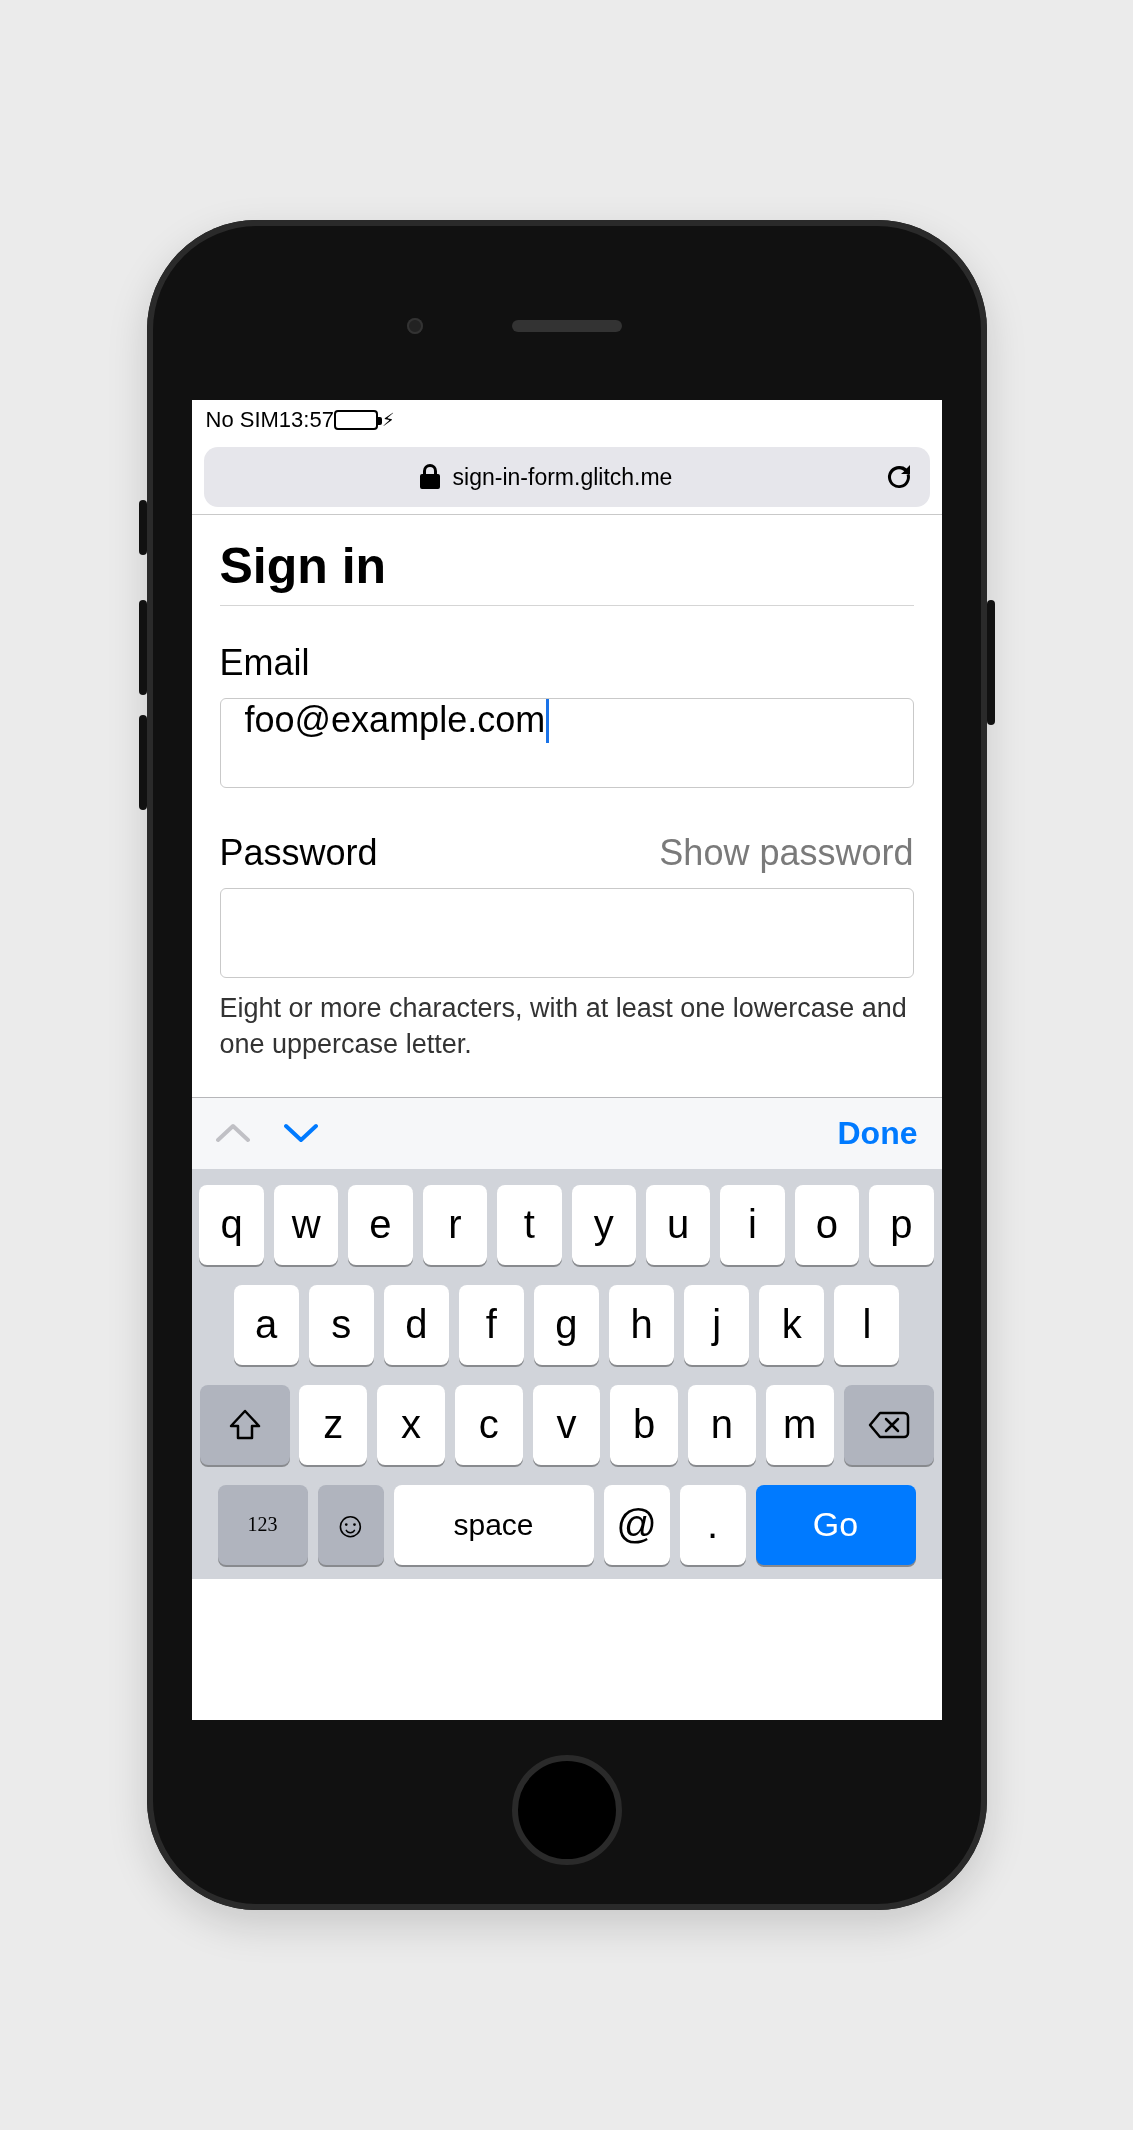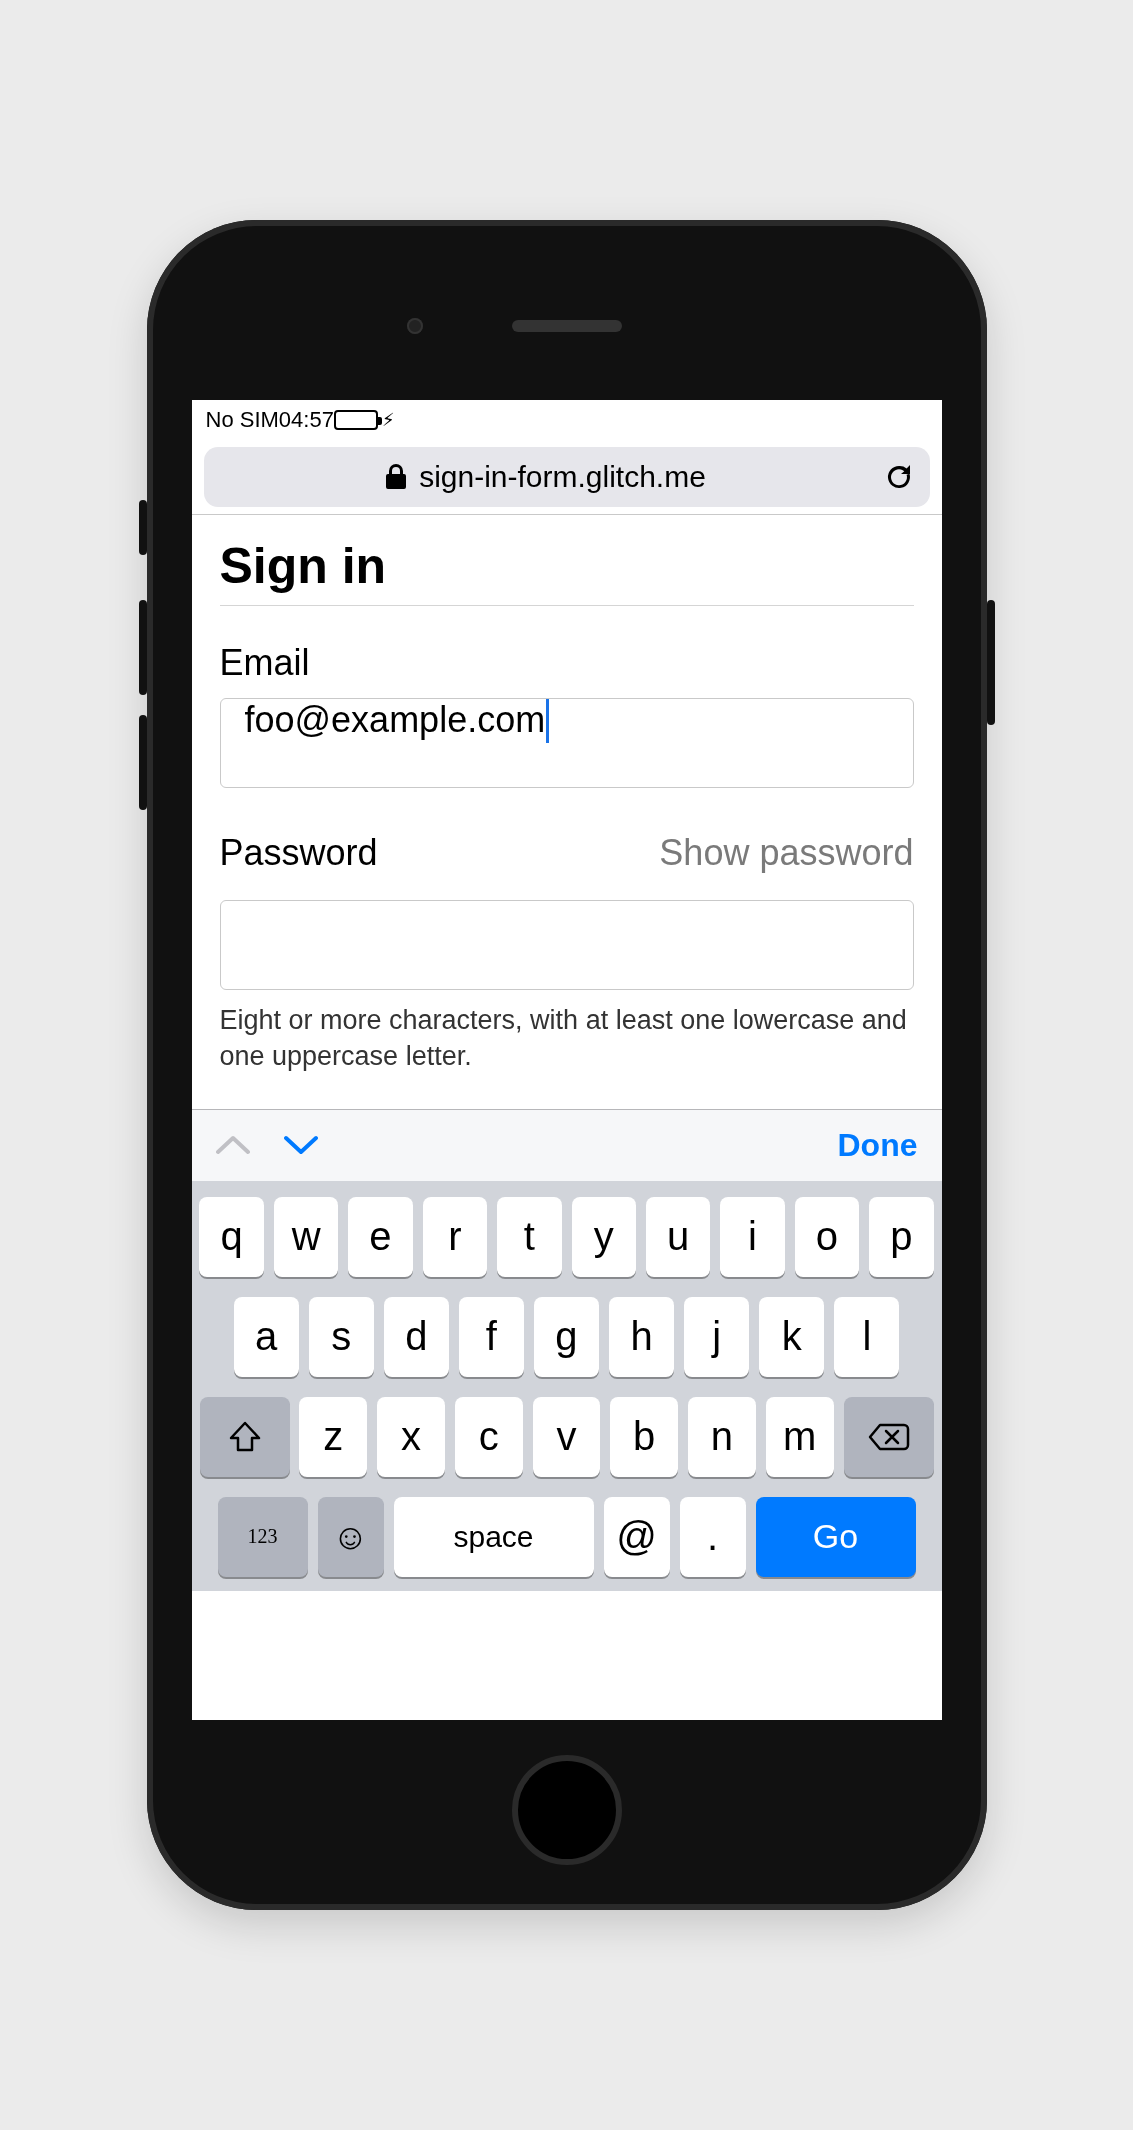--- a/index.html
+++ b/index.html
@@ -87,21 +87,21 @@
     
     .url-bar-wrap { padding: 7px 12px; background:#fff; border-bottom:1px solid #c9c9c9;}
     .url-bar {
       background:#e6e6eb;
       border-radius:14px;
       height:60px;
       display:flex;
       align-items:center;
       padding: 0 16px;
       gap:12px;
-      font-size:30px;
+      font-size:23px;
       color:#000;
     }
     .url-text { flex: 0 0 auto; margin: 0 auto; display:flex; align-items:center; gap:12px;}
     .url-spacer { flex:1; }
     .lock-icon svg, .reload-icon svg { display:block; }
 
     
     .page {
       padding: 22px 28px 0 28px;
     }
@@ -114,21 +114,21 @@
     }
     .field-label {
       font-size: 36px;
       color:#000;
       margin-bottom: 14px;
     }
     .label-row{
       display:flex;
       justify-content:space-between;
       align-items:flex-end;
-      margin-bottom:26px;
+      margin-bottom:14px;
     }
     .show-pw { font-size:36px; color:#7a7a7a; }
     .text-input {
       width:100%;
       height:90px;
       font-size:36px;
       padding: 0 24px;
       border:1px solid #c9c9c9;
       border-radius:6px;
       background:#fff;
@@ -206,21 +206,21 @@
   <div class="side-btn silence"></div>
   <div class="side-btn volup"></div>
   <div class="side-btn voldn"></div>
   <div class="side-btn power"></div>
   <div class="home-button"></div>
 
   <div class="screen">
 
     <div class="status-bar">
       <span>No SIM</span>
-      <span class="status-time">04:57</span>
+      <span class="status-time">13:57</span>
       <span class="battery-group">
         <span class="battery"><span class="battery-fill"></span></span>
         <span class="bolt">⚡︎</span>
       </span>
     </div>
 
     <div class="url-bar-wrap">
       <div class="url-bar">
         <span class="url-spacer"></span>
         <span class="url-text">

